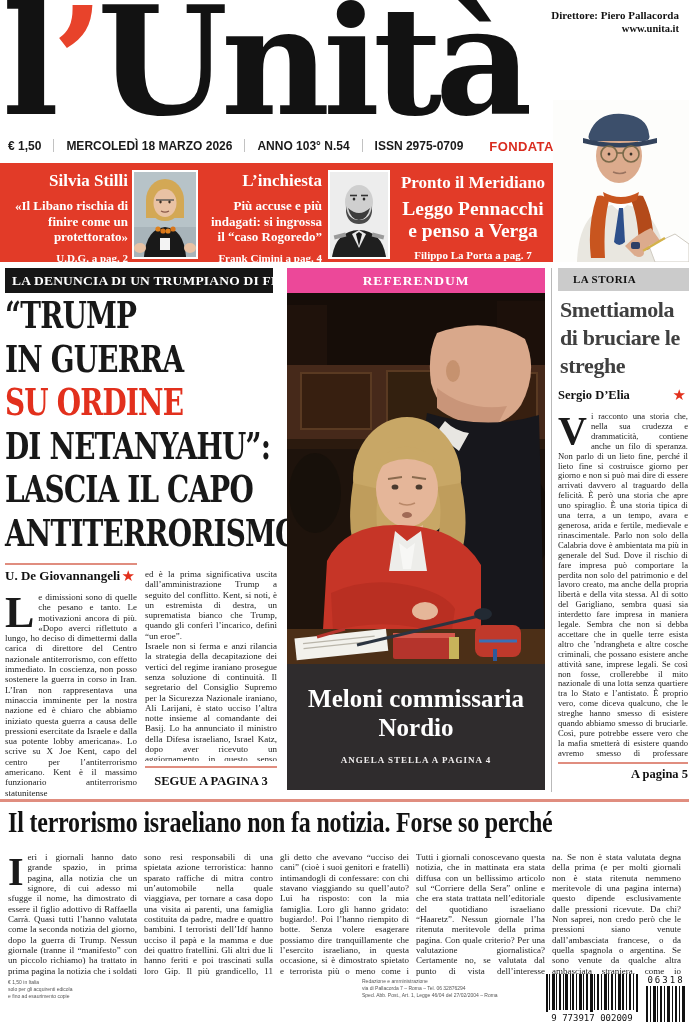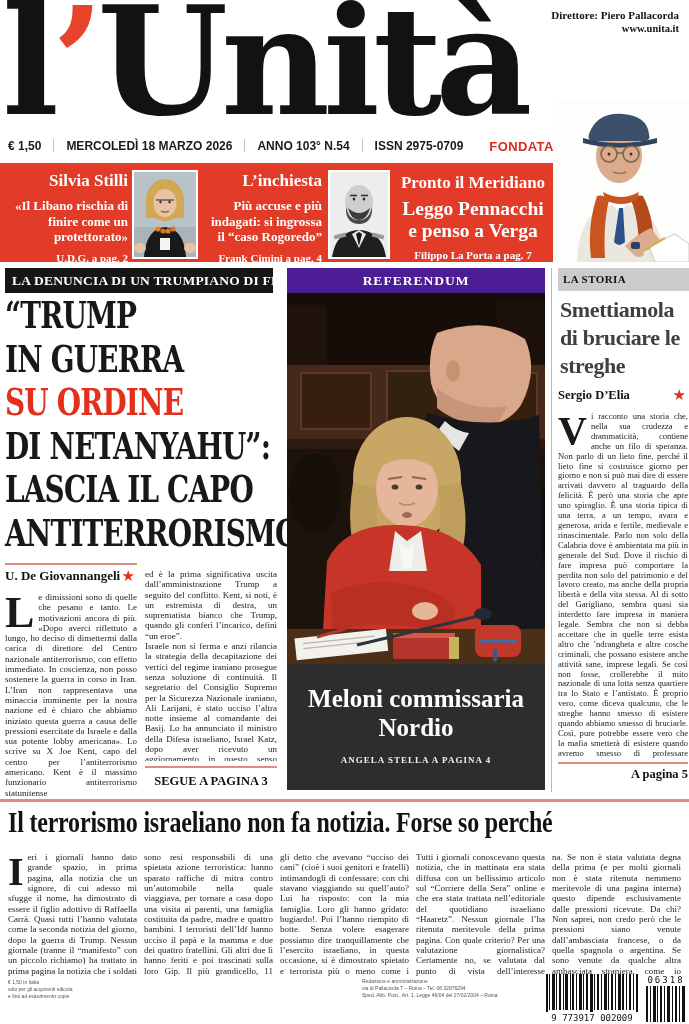--- a/index.html
+++ b/index.html
@@ -47,31 +47,31 @@
   .bodytext { font-size:9px; line-height:10.3px; text-align:justify; color:#222; overflow:hidden; }
   .col1 { position:absolute; left:5px; top:592px; width:132px; height:208px; }
   .col2 { position:absolute; left:145px; top:569px; width:132px; }
   .col2 .txt { height:192px; overflow:hidden; }
   .col2 p + p { text-indent:0; }
   .dropcap { float:left; font-weight:bold; font-size:44px; line-height:36px; padding:3px 4px 0 0; color:#1a1a1a; }
   .segue { font-weight:bold; font-size:12.5px; text-align:center; margin-top:6px; color:#111; }
   .col2 .rule { margin-top:5px; }
 
   
-  .ref-bar { position:absolute; left:287px; top:268px; width:258px; height:25px; background:#4c1d95; color:#fff; text-align:center;
+  .ref-bar { position:absolute; left:287px; top:268px; width:258px; height:25px; background:#ec4899; color:#fff; text-align:center;
              font-weight:bold; font-size:13.5px; line-height:25px; letter-spacing:1px; }
   .center-photo { position:absolute; left:287px; top:293px; width:258px; height:371px; }
   .caption-box { position:absolute; left:287px; top:664px; width:258px; height:126px; background:#2f2c2d; color:#fff; text-align:center; padding-top:20px; }
   .caption-title { font-weight:bold; font-size:25px; line-height:29px; }
   .caption-byline { font-weight:bold; font-size:9px; letter-spacing:1px; margin-top:13px; color:#f0eeee; }
 
   
   .vline { position:absolute; left:551px; top:268px; width:1px; height:524px; background:#b9b9b9; }
   .story-bar { position:absolute; left:558px; top:268px; width:131px; height:23px; background:#cbcbcb; color:#111;
-               font-weight:bold; font-size:11px; line-height:23px; padding-left:5px; letter-spacing:.4px; }
+               font-weight:bold; font-size:11px; line-height:23px; padding-left:15px; letter-spacing:.4px; }
   .story-headline { position:absolute; left:560px; top:296px; width:131px; font-weight:bold; font-size:22px; line-height:28px; letter-spacing:-.4px; color:#404040; }
   .bl-right { left:558px; top:386px; width:128px; }
   .bl-right .name { font-size:12.5px; }
   .story-body { position:absolute; left:558px; top:412px; width:130px; height:348px; font-size:8.6px; line-height:9.9px; }
   .story-body .dropcap { font-size:40px; line-height:32px; }
   .rule-r { position:absolute; left:558px; top:762px; width:130px; }
   .pageref { position:absolute; left:558px; top:767px; width:130px; text-align:right; font-weight:bold; font-size:12.5px; color:#111; }
 
   
   .section-divider { position:absolute; left:0; top:799px; width:689px; height:3px; background:#e08d7f; }

